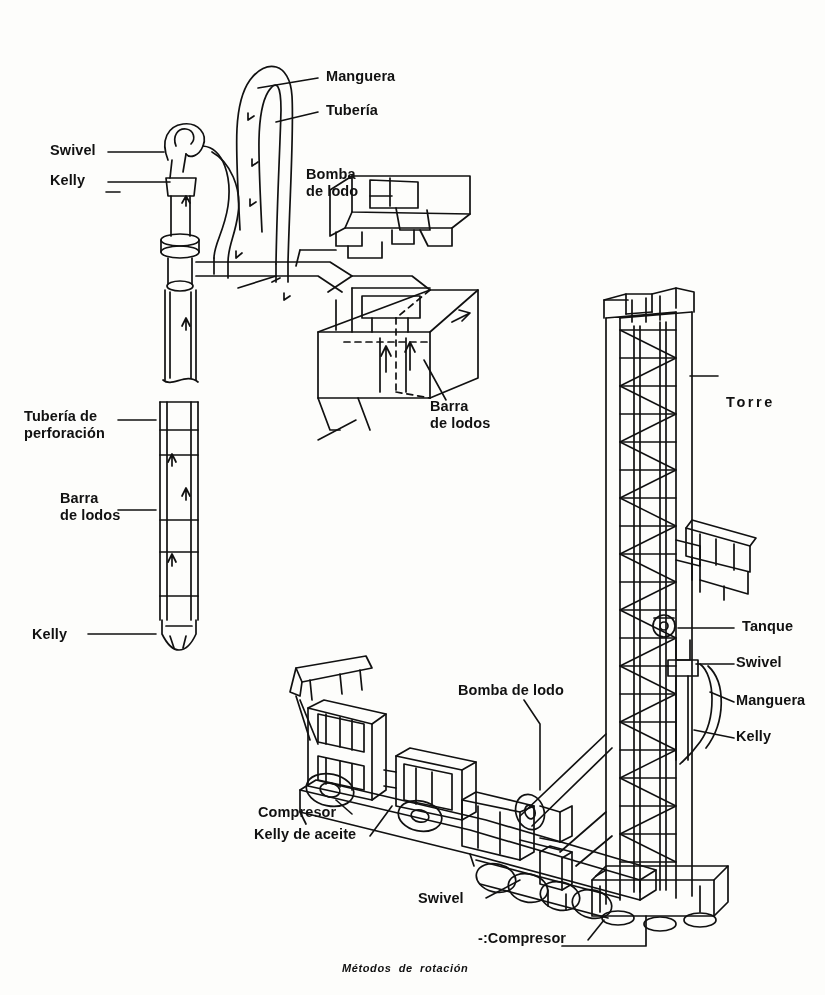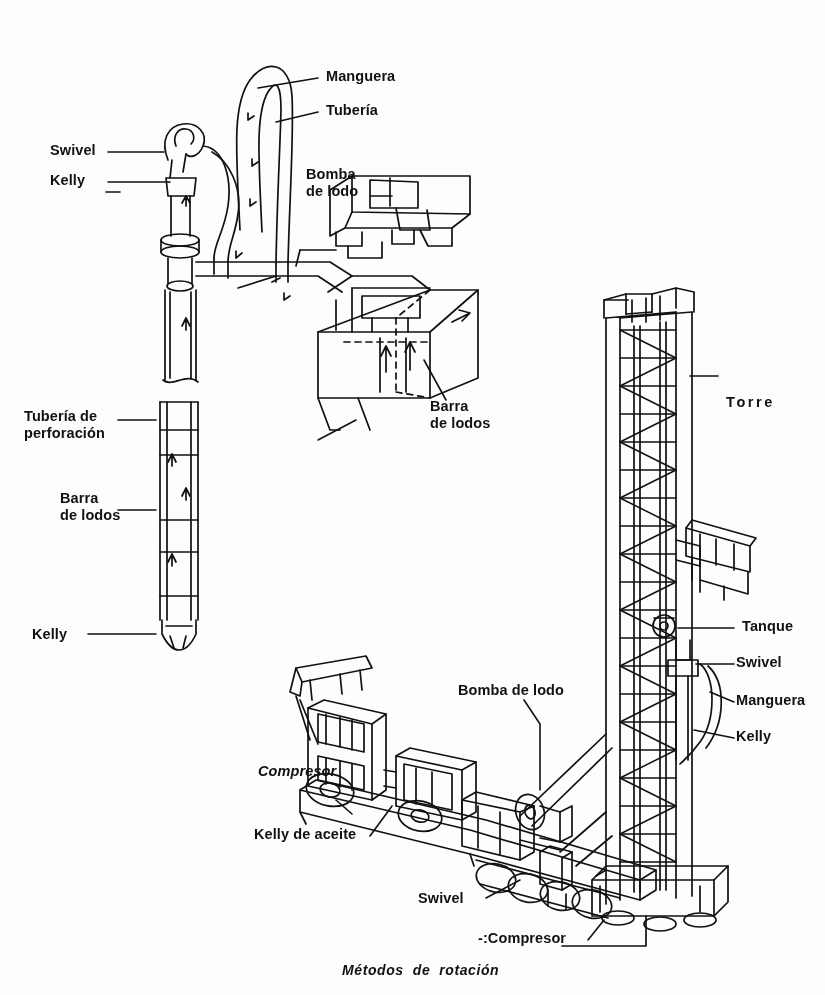--- a/index.html
+++ b/index.html
@@ -33,21 +33,21 @@
     line-height: 1.18;
     white-space: pre;
     letter-spacing: 0.1px;
   }
   .lbl.spaced {
     letter-spacing: 2.6px;
   }
   .caption {
     position: absolute;
     font-family: "Liberation Sans", sans-serif;
-    font-size: 14px;
+    font-size: 11px;
     font-weight: bold;
     font-style: italic;
     color: #111;
     letter-spacing: 0.6px;
     white-space: pre;
   }
 </style>
 </head>
 <body>
 
@@ -296,20 +296,20 @@
 de lodos</div>
   <div class="lbl" style="left:32px; top:626px;">Kelly</div>
 
   <div class="lbl spaced" style="left:726px; top:366px;margin-top:28px;">Torre</div>
   <div class="lbl" style="left:742px; top:618px;">Tanque</div>
   <div class="lbl" style="left:736px; top:654px;">Swivel</div>
   <div class="lbl" style="left:736px; top:692px;">Manguera</div>
   <div class="lbl" style="left:736px; top:728px;">Kelly</div>
 
   <div class="lbl" style="left:458px; top:682px;">Bomba de lodo</div>
-  <div class="lbl" style="left:258px; top:763px;font-style:italic;">Compresor</div>
+  <div class="lbl" style="left:258px; top:804px;">Compresor</div>
   <div class="lbl" style="left:254px; top:826px;">Kelly de aceite</div>
   <div class="lbl" style="left:418px; top:890px;">Swivel</div>
   <div class="lbl" style="left:478px; top:930px;">-:Compresor</div>
 
   <div class="caption" style="left:342px; top:962px;">Métodos  de  rotación</div>
 
 </div>
 
 </body></html>

